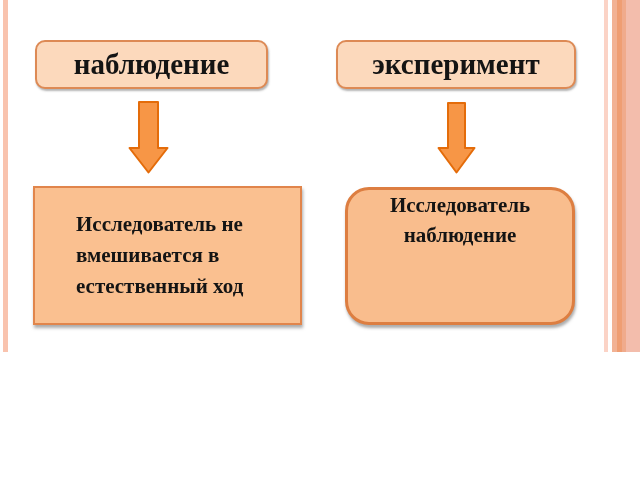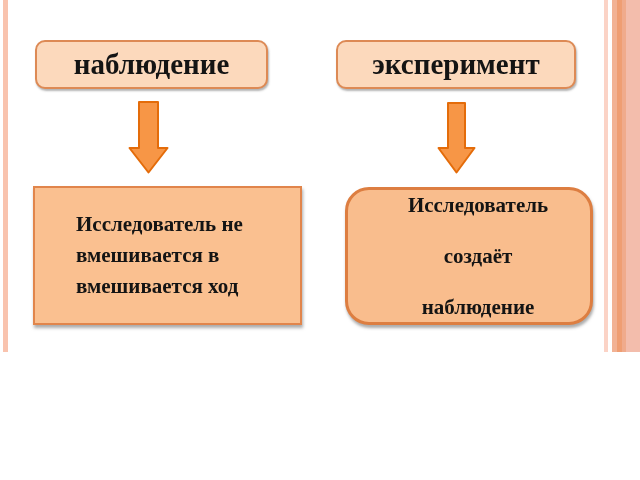--- a/index.html
+++ b/index.html
@@ -94,25 +94,24 @@
   #desc-experiment {
     left: 345px;
     top: 187px;
     width: 224px;
     height: 132px;
     background: #f9bd8d;
     border: 3px solid #dd7e41;
     border-radius: 24px;
     display: flex;
     flex-direction: column;
-    justify-content: space-between;
+    justify-content: flex-start;
     box-shadow: 1px 3px 3px rgba(90,90,90,0.5);
     line-height: 30px;
     text-align: center;
-    padding-left: 18px;
   }
 
   
   .accent-circle {
     position: absolute;
     left: 569px; top: 398px;
     width: 38px; height: 38px;
     border-radius: 50%;
     background: #f7964a;
     box-shadow: 0 3px 4px rgba(110,110,110,0.55);
@@ -144,24 +143,23 @@
 
   <div class="arrow" id="arrow-right">
     <svg width="41" height="73" viewBox="0 0 41 73" xmlns="http://www.w3.org/2000/svg">
       <polygon points="12,1 29,1 29,46 38.5,46 20.5,70.5 2.5,46 12,46" fill="#f79646" stroke="#e46c0a" stroke-width="2" stroke-linejoin="round"></polygon>
     </svg>
   </div>
 
   <div class="desc-box" id="desc-observation">
     <div>Исследователь не</div>
     <div>вмешивается в</div>
-    <div>вмешивается ход</div>
+    <div>естественный ход</div>
   </div>
 
   <div class="desc-box" id="desc-experiment">
     <div>Исследователь</div>
-    <div>создаёт</div>
     <div>наблюдение</div>
   </div>
 
   <div class="accent-circle"></div>
 
 </div>
 
 </body></html>

